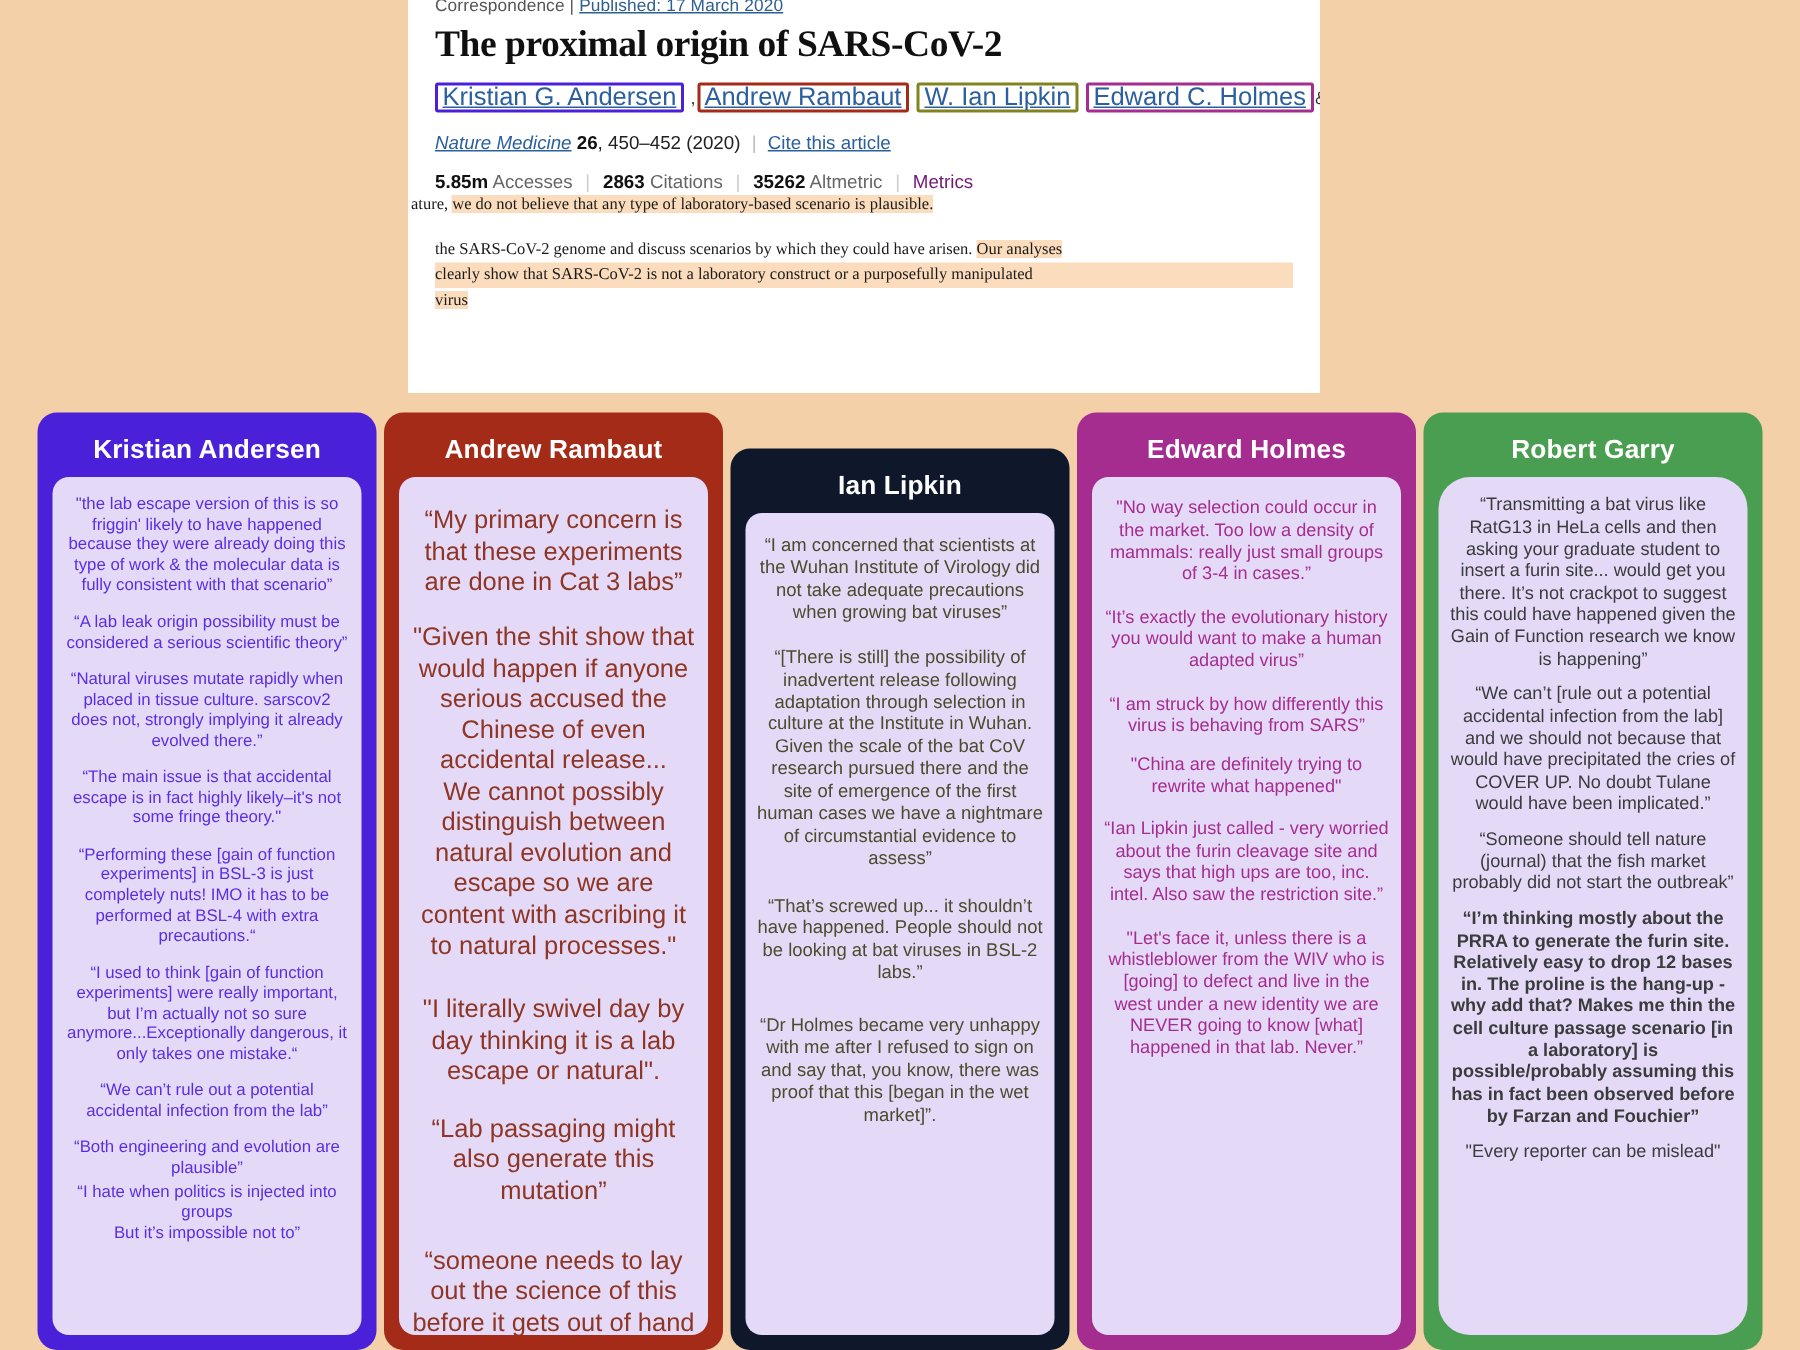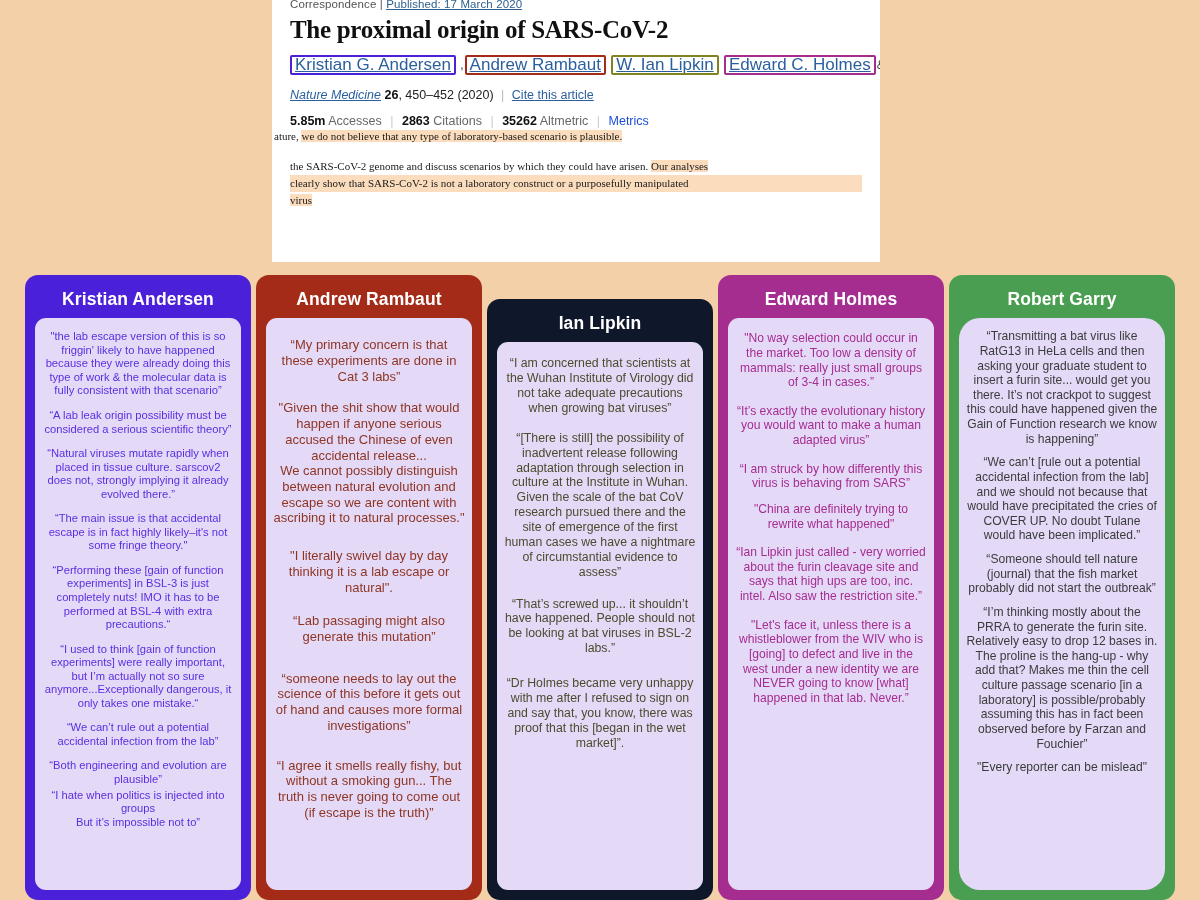--- a/index.html
+++ b/index.html
@@ -93,21 +93,21 @@
     text-decoration: underline;
   }
   .art-metrics {
     margin-top: 12px;
     font-size: 12.5px;
     color: #666;
     white-space: nowrap;
   }
   .art-metrics b { color: #111; }
   .art-metrics .divider { color: #ccc; padding: 0 5px; }
-  .art-metrics .metrics-link { color: #1d4ed8; }
+  .art-metrics .metrics-link { color: #701a75; }
 
   .art-body {
     margin-top: 0;
     font-family: "Liberation Serif", serif;
     font-size: 11px;
     color: #1a1a1a;
     line-height: 1.55;
   }
   .hl { background: #fbdcbc; }
   .art-line-1 { margin-left: -16px; white-space: nowrap; }
@@ -158,21 +158,21 @@
   .quote {
     text-align: center;
     line-height: 1.21;
     margin: 0 0 11px 0;
   }
   .quote:last-child { margin-bottom: 0; }
 
   
   .card-andersen .quote { font-size: 11.2px; }
   .card-andersen .quote-box { padding-top: 11px; }
-  .card-rambaut  .quote { font-size: 13px; }
+  .card-rambaut  .quote { font-size: 17px; }
   .card-rambaut  .quote-box { padding-top: 19px; }
   .card-lipkin   .quote { font-size: 12.3px; }
   .card-lipkin   .quote-box { padding-top: 14px; }
   .card-holmes   .quote { font-size: 12.1px; }
   .card-holmes   .quote-box { padding-top: 13px; }
   .card-garry    .quote { font-size: 12.1px; }
   .card-garry    .quote-box { padding-top: 11px; }
   .card-andersen .quote-box { padding-top: 12px; }
 </style>
 </head>
@@ -287,19 +287,19 @@
         <div class="quote">"Let's face it, unless there is a whistleblower from the WIV who is [going] to defect and live in the west under a new identity we are NEVER going to know [what] happened in that lab. Never.”</div>
       </div>
     </div>
 
     <div class="card card-garry" style="background:#4a9e52;">
       <div class="card-title">Robert Garry</div>
       <div class="quote-box" style="color:#3b3b3b;border-radius:21px;">
         <div class="quote" style="margin-bottom:9px;">“Transmitting a bat virus like RatG13 in HeLa cells and then asking your graduate student to insert a furin site... would get you there. It’s not crackpot to suggest this could have happened given the Gain of Function research we know is happening”</div>
         <div class="quote" style="margin-bottom:9px;">“We can’t [rule out a potential accidental infection from the lab] and we should not because that would have precipitated the cries of COVER UP. No doubt Tulane would have been implicated.”</div>
         <div class="quote" style="margin-bottom:9px;">“Someone should tell nature (journal) that the fish market probably did not start the outbreak”</div>
-        <div class="quote" style="margin-bottom:9px;">“I’m thinking mostly about the PRRA to generate the furin site. Relatively easy to drop 12 bases in. The proline is the hang-up - why add that? Makes me thin the cell culture passage scenario [in a laboratory] is possible/probably assuming this has in fact been observed before by Farzan and Fouchier”</div>
+        <div class="quote" style="margin-bottom:9px;font-weight:bold;">“I’m thinking mostly about the PRRA to generate the furin site. Relatively easy to drop 12 bases in. The proline is the hang-up - why add that? Makes me thin the cell culture passage scenario [in a laboratory] is possible/probably assuming this has in fact been observed before by Farzan and Fouchier”</div>
         <div class="quote">"Every reporter can be mislead"</div>
       </div>
     </div>
 
   </div>
 </div>
 
 </body></html>

